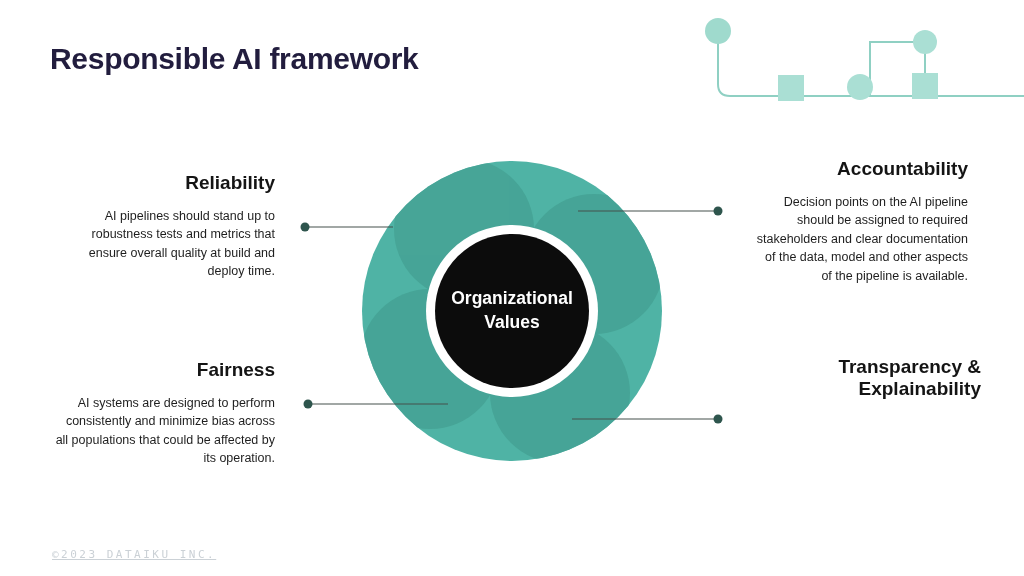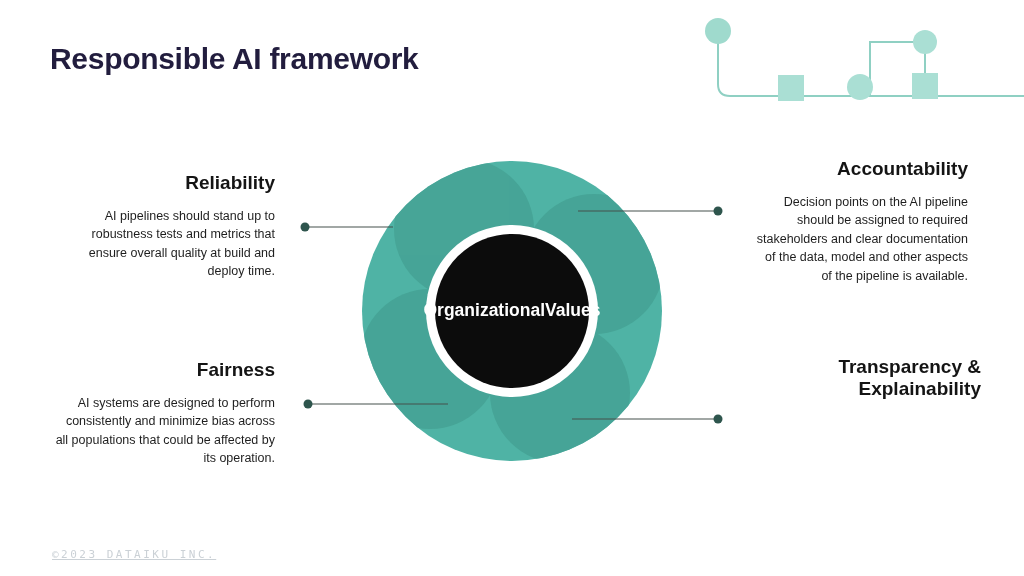--- a/index.html
+++ b/index.html
@@ -29,21 +29,21 @@
   .q-reliability{left:80px;top:172px;width:195px;}
   .q-accountability{left:753px;top:158px;width:215px;}
   .q-fairness{left:55px;top:359px;width:220px;}
   .q-transparency{left:753px;top:356px;width:228px;}
   .q-transparency h3{line-height:1.15;}
   .diagram-svg{left:352px;top:151px;width:320px;height:320px;}
   .connector-svg{left:0;top:0;width:1024px;height:576px;pointer-events:none;}
   .deco-svg{right:0;top:0;width:330px;height:115px;}
   .center-label{
     left:352px;top:151px;width:320px;height:320px;
-    display:flex;flex-direction:row;align-items:center;justify-content:center;
+    display:flex;flex-direction:column;align-items:center;justify-content:center;
     color:#ffffff;font-size:17.5px;font-weight:700;line-height:1.35;
     text-align:center;
   }
   .footer{
     left:52px;top:548px;
     font-family:"DejaVu Sans Mono", monospace;
     font-size:11px;letter-spacing:2.5px;
     color:#cbd1d6;
     text-decoration:underline;
   }

